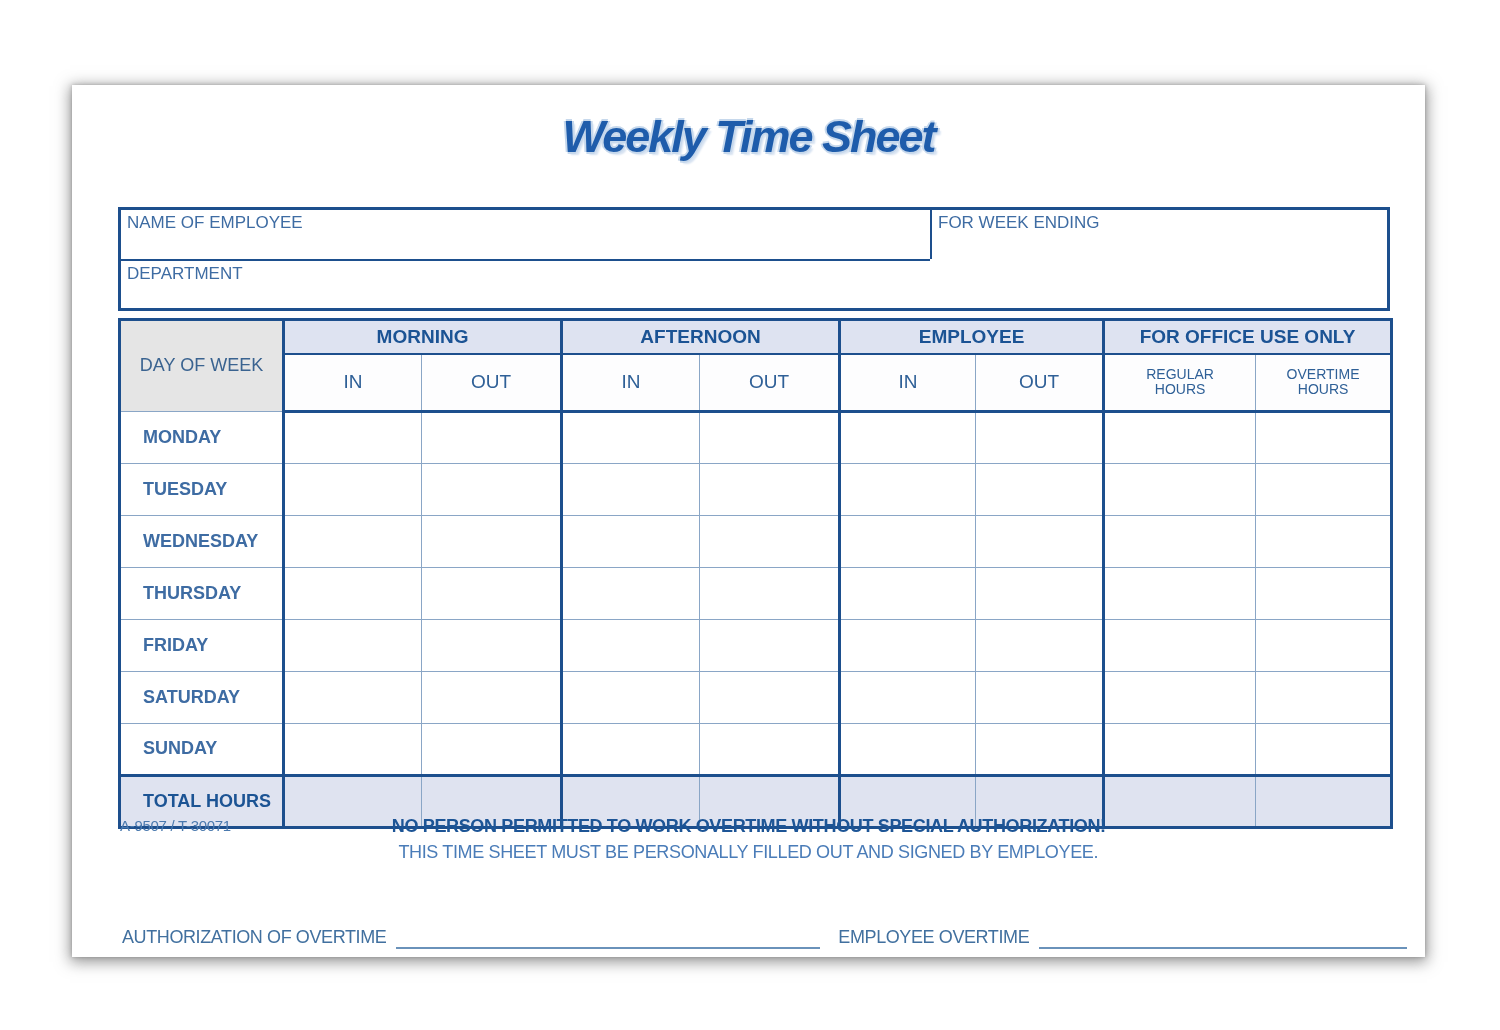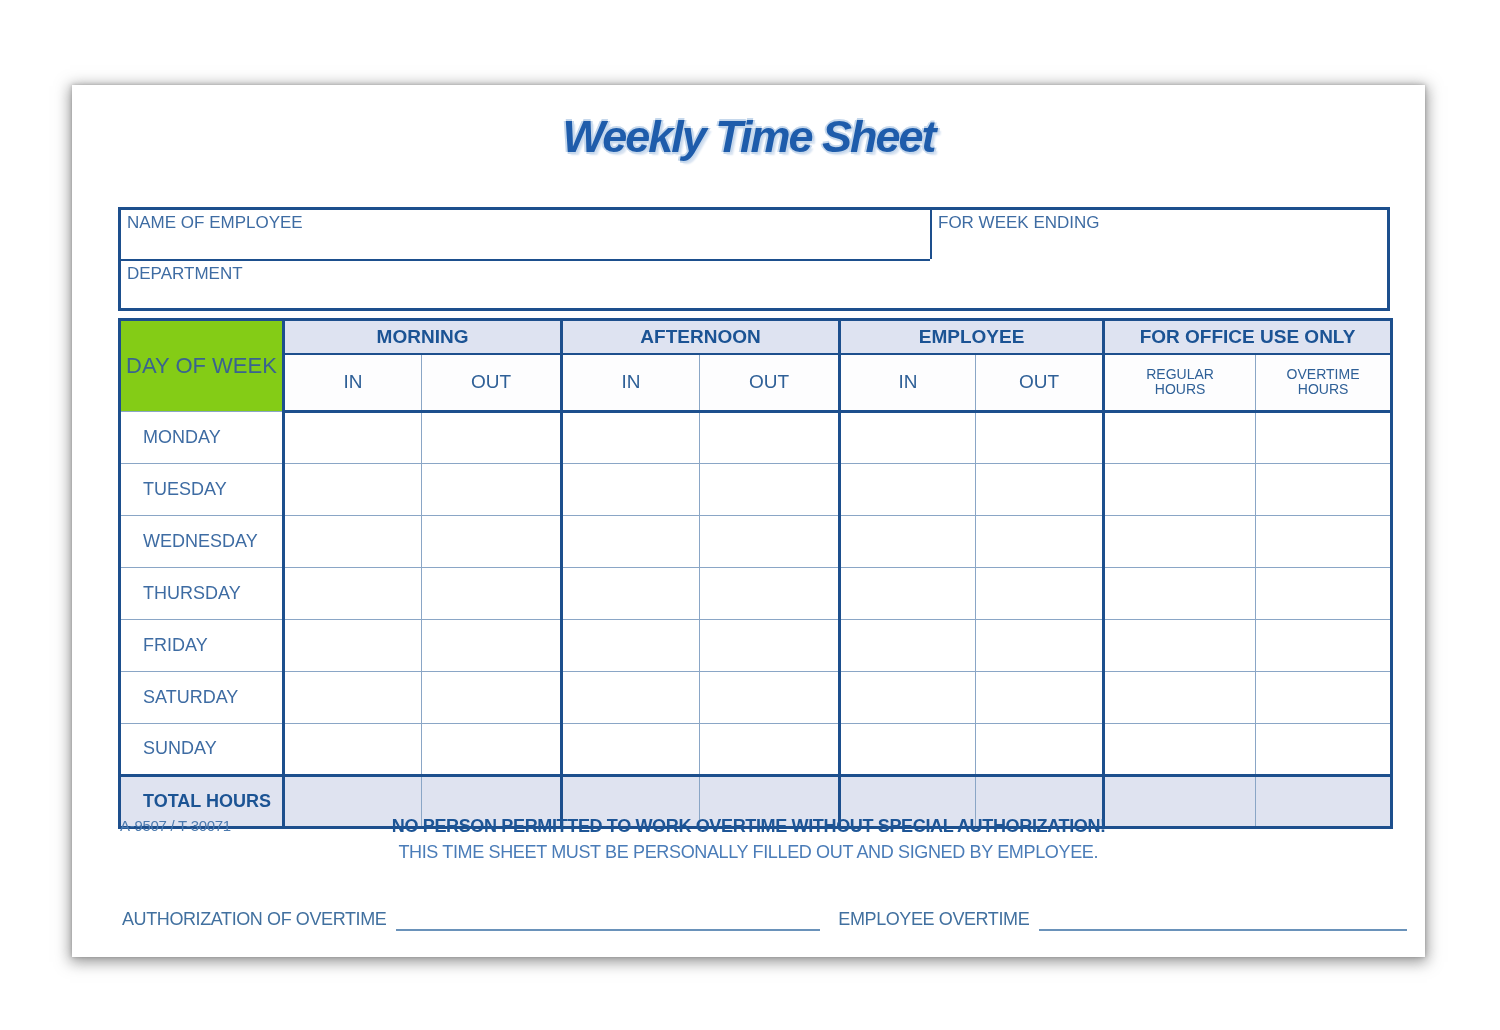--- a/index.html
+++ b/index.html
@@ -43,24 +43,24 @@
   .ib-cell.b{border-top:2px solid var(--dark);}
   
   table.timesheet{
     position:absolute;left:46px;top:233px;width:1272px;
     border-collapse:collapse;table-layout:fixed;
     border:3px solid var(--dark);
   }
   .timesheet th,.timesheet td{overflow:hidden;}
   tr.hrow1{height:34px;}
   tr.hrow2{height:40px;}
-  tr.day-row{height:52px;}
+  tr.day-row{height:52px;font-weight:bold;}
   tr.total-row{height:52px;}
   th.day-cell{
-    background:#84cc16;font-size:22px;font-weight:normal;color:#3a6390;
+    background:#e5e5e5;font-size:18px;font-weight:normal;color:#3a6390;
     text-align:center;vertical-align:middle;
   }
   th.group{
     background:var(--hdr-bg);color:var(--hdr-text);
     font-size:19px;font-weight:bold;text-align:center;vertical-align:middle;
     border-bottom:2px solid var(--dark);
   }
   th.sub{
     background:#fdfdfe;color:#2f6097;font-size:19px;font-weight:normal;
     text-align:center;vertical-align:middle;
@@ -93,21 +93,21 @@
   .warn-bold{
     font-size:19px;font-weight:bold;color:var(--warn-bold);
     letter-spacing:-0.4px;transform:scaleX(0.95);
   }
   .warn-light{
     font-size:19px;color:var(--warn-light);
     letter-spacing:-0.4px;transform:scaleX(0.95);
   }
   
   .sig-row{
-    position:absolute;left:50px;top:818px;width:1285px;height:28px;
+    position:absolute;left:50px;top:836px;width:1285px;height:28px;
     display:flex;align-items:flex-end;
   }
   .sig-label{
     font-size:18px;color:#41709f;letter-spacing:-0.4px;white-space:nowrap;
     padding-bottom:1px;
   }
   .sig-line{border-bottom:2px solid var(--sig-line);height:6px;}
   .sig-line.first{width:424px;margin-left:10px;}
   .sig-line.second{flex:1;margin-left:10px;}
   .sig-gap{width:18px;}

